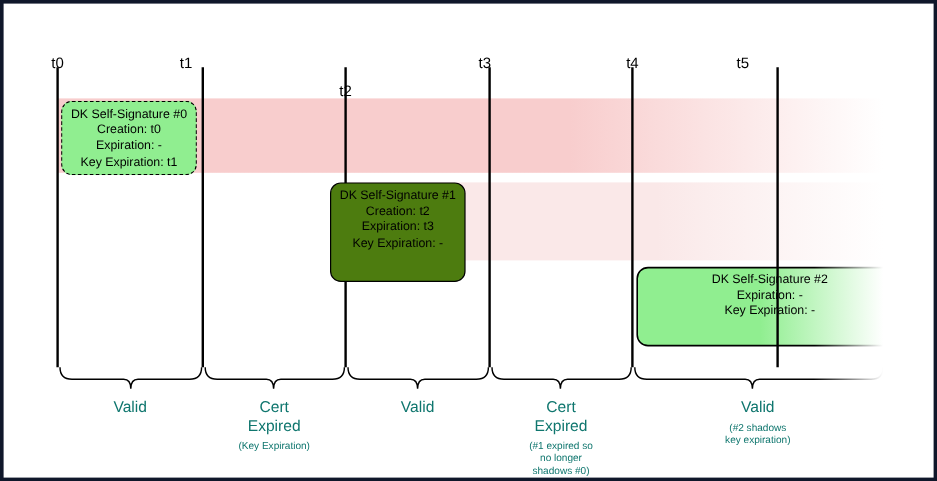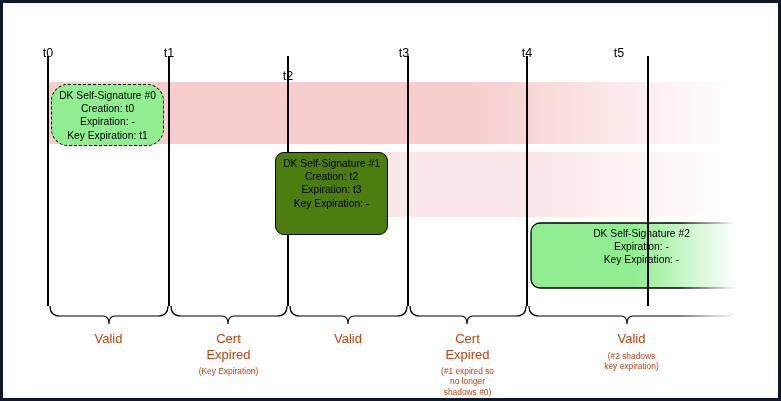--- a/index.html
+++ b/index.html
@@ -57,21 +57,21 @@
     border-bottom-right-radius: 0;
   }
   .sig-box.fade .sig-inner {
     position: relative;
     z-index: 2;
   }
   
   .period {
     position: absolute;
     text-align: center;
-    color: #c2410c;
+    color: #0f766e;
   }
   .period-title {
     font-size: 13px;
     line-height: 15.5px;
     white-space: pre-line;
   }
   .period-note {
     font-size: 8.4px;
     line-height: 10.4px;
     margin-top: 4px;
@@ -136,27 +136,27 @@
     <g fill="none" stroke="#000" stroke-width="1.2">
       <path d="M 47 303 q 0 10 10 10 H 100 q 6 0 6 8 q 0 -8 6 -8 H 155 q 10 0 10 -10"></path>
       <path d="M 168 303 q 0 10 10 10 H 219 q 6 0 6 8 q 0 -8 6 -8 H 274 q 10 0 10 -10"></path>
       <path d="M 287 303 q 0 10 10 10 H 339 q 6 0 6 8 q 0 -8 6 -8 H 394 q 10 0 10 -10"></path>
       <path d="M 407 303 q 0 10 10 10 H 458 q 6 0 6 8 q 0 -8 6 -8 H 513 q 10 0 10 -10"></path>
       <path d="M 526 303 q 0 10 10 10 H 618 q 6 0 6 8 q 0 -8 6 -8 H 723 q 10 0 10 -10" stroke="url(#gradBlack)"></path>
     </g>
   </svg>
 
   <div class="tick-label" style="left:45px;  top:44px;">t0</div>
-  <div class="tick-label" style="left:166px; top:44px;">t1</div>
+  <div class="tick-label" style="left:152px; top:44px;">t1</div>
   <div class="tick-label" style="left:285px; top:44px;margin-top:23px;">t2</div>
   <div class="tick-label" style="left:401px; top:44px;">t3</div>
   <div class="tick-label" style="left:524px; top:44px;">t4</div>
   <div class="tick-label" style="left:616px; top:44px;">t5</div>
 
-  <div class="sig-box dashed" style="left:48px; top:81px; width:113px; height:62px; background:#90ee90;border-radius:17px;">
+  <div class="sig-box dashed" style="left:48px; top:81px; width:113px; height:62px; background:#90ee90;">
     <span class="sig-line">DK Self-Signature #0</span>
     <span class="sig-line">Creation: t0</span>
     <span class="sig-line">Expiration: -</span>
     <span class="sig-line">Key Expiration: t1</span>
   </div>
 
   <div class="sig-box" style="left:272px; top:149px; width:113px; height:83px; background:#4d7c0f;">
     <span class="sig-line">DK Self-Signature #1</span>
     <span class="sig-line">Creation: t2</span>
     <span class="sig-line">Expiration: t3</span>

